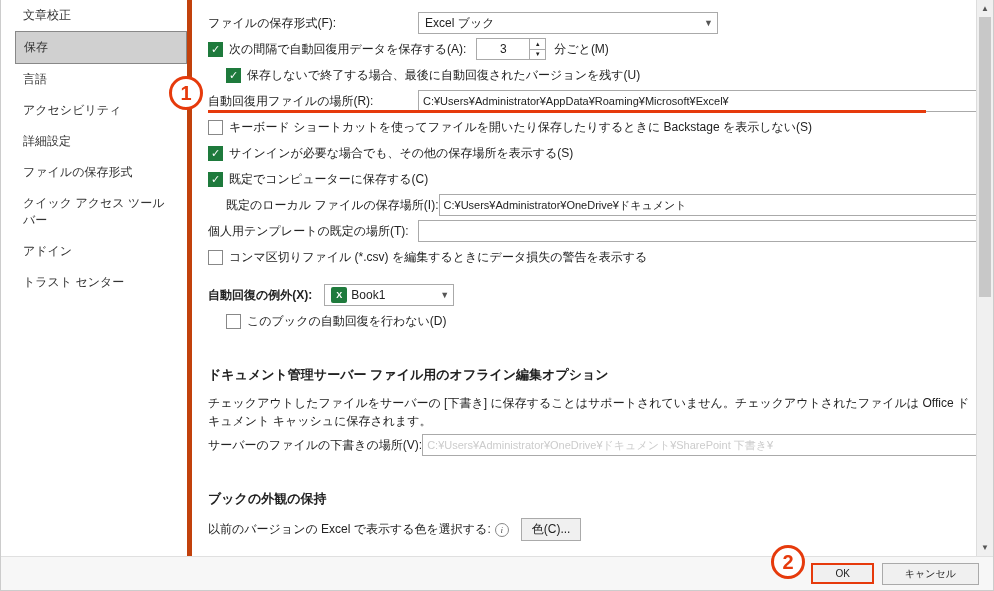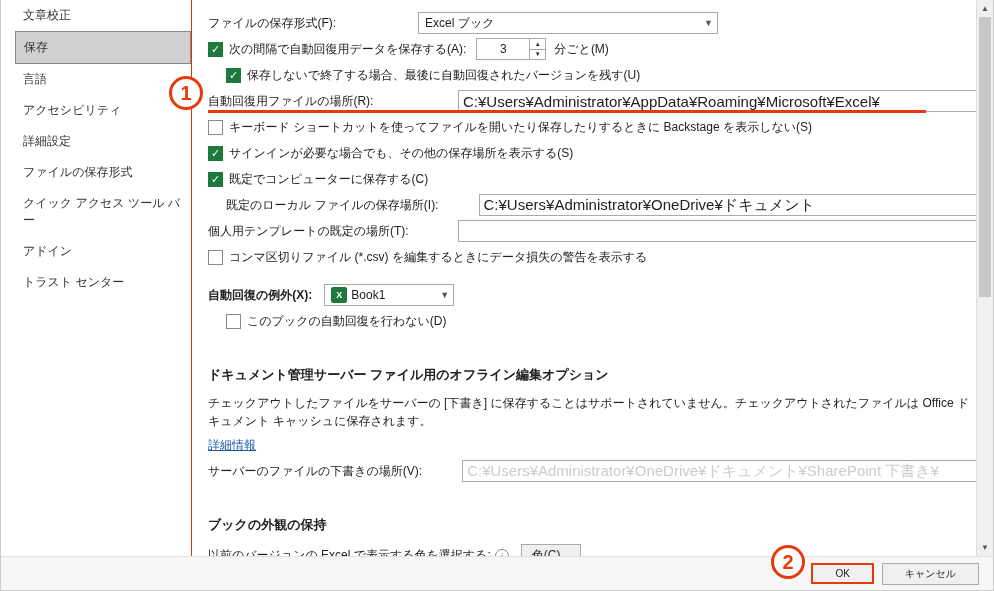--- a/index.html
+++ b/index.html
@@ -22,21 +22,21 @@
     border: 1px solid #ccc;
     border-top: none;
   }
   .body-area {
     display: flex;
     height: 556px;
   }
   .sidebar {
     width: 177px;
     background: #fff;
-    border-right: 1px solid #c2410c;
+    border-right: 5px solid #c2410c;
     overflow-y: auto;
     padding-top: 0;
     margin-left: 14px;
     margin-right: 4px;
   }
   .sidebar-item {
     padding: 7px 10px 7px 8px;
     cursor: pointer;
     font-size: 12px;
     color: #333;
@@ -123,22 +123,21 @@
     justify-content: center;
   }
   .spinner-btn:first-child { border-bottom: 1px solid #aaa; }
   .text-input {
     border: 1px solid #aaa;
     height: 22px;
     padding: 0 4px;
     display: flex;
     align-items: center;
     background: #fff;
-    font-size: 15px;
-    margin-left: 40px;
+    font-size: 11px;
   }
   .section-header {
     font-weight: bold;
     font-size: 13px;
     margin: 34px 0 10px 0;
     color: #222;
   }
   .marker-circle {
     position: absolute;
     width: 34px;
@@ -353,23 +352,20 @@
       </div>
 
       <div class="row row-indent-1">
         <span class="checkbox"></span>
         <span>このブックの自動回復を行わない(D)</span>
       </div>
 
       <div class="section-header">ドキュメント管理サーバー ファイル用のオフライン編集オプション</div>
 
       <div style="margin:4px 0; line-height:1.5;">チェックアウトしたファイルをサーバーの [下書き] に保存することはサポートされていません。チェックアウトされたファイルは Office ドキュメント キャッシュに保存されます。</div>
-      <div class="row">
-        <span class="link">詳細情報</span>
-      </div>
 
       <div class="row">
         <span style="min-width:210px;">サーバーのファイルの下書きの場所(V):</span>
         <div class="text-input gray-text" style="flex:1;">
           <span>C:¥Users¥Administrator¥OneDrive¥ドキュメント¥SharePoint 下書き¥</span>
         </div>
       </div>
 
       <div class="section-header">ブックの外観の保持</div>
 

